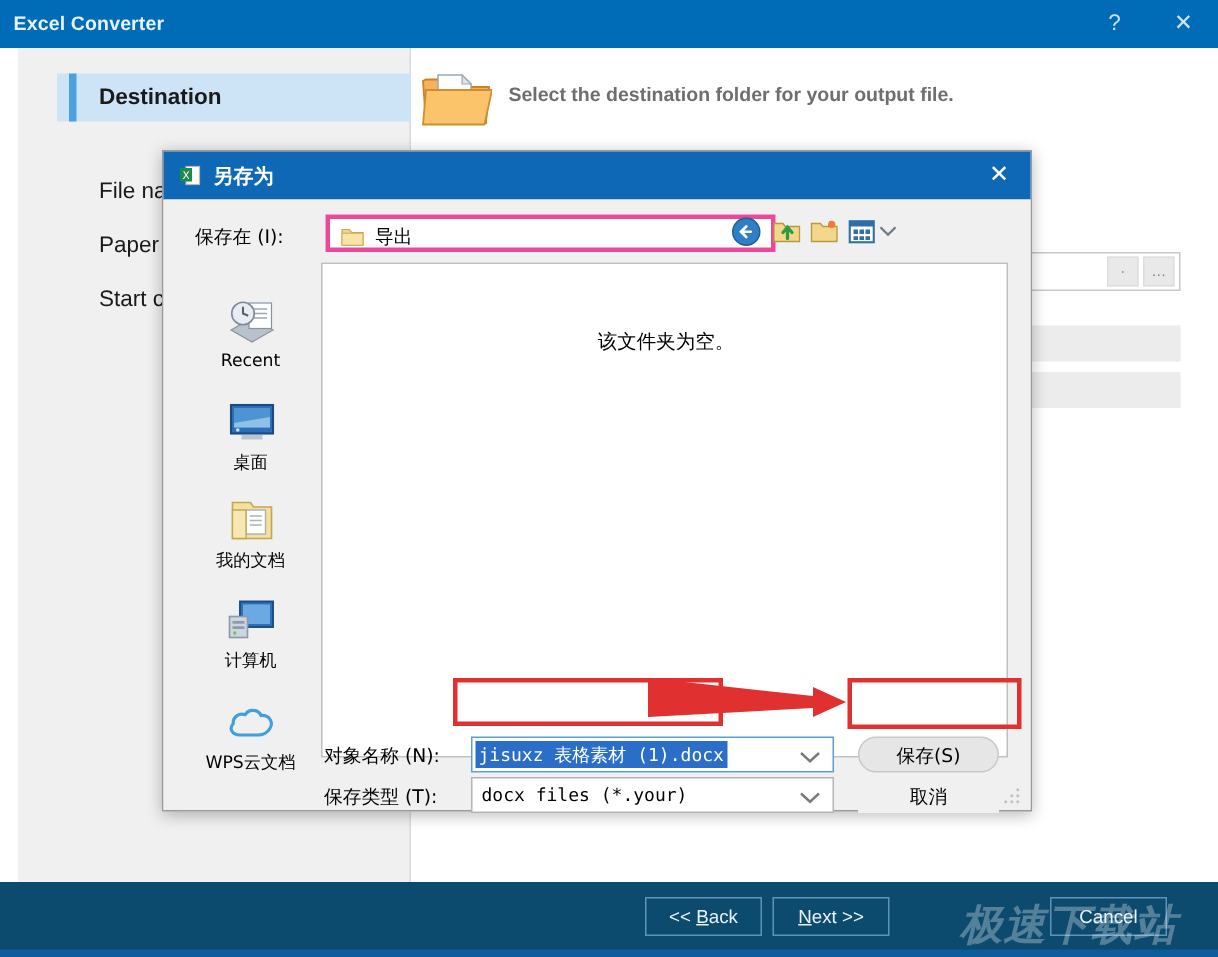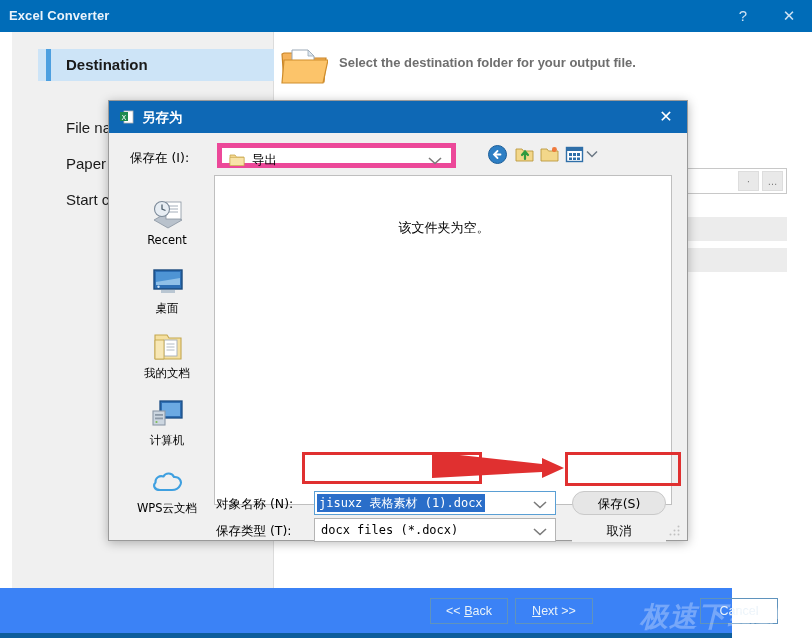--- a/index.html
+++ b/index.html
@@ -133,22 +133,22 @@
     line-height: 24px;
     padding-left: 10px;
     white-space: nowrap;
   }
   .opt-1 { top: 185px; }
   .opt-2 { top: 216px; }
 
   
   .bottombar {
     position: absolute; left: 0; top: 588px;
-    width: 732px; height: 50px;
-    background: #3b82f6;
+    width: 812px; height: 50px;
+    background: #0c4a6e;
     border-bottom: 5px solid #0d5d9c;
   }
   .wiz-btn {
     position: absolute; top: 10px;
     height: 26px;
     border: 1px solid #5f93bd;
     color: #e9f2f9;
     font-size: 12.5px;
     text-align: center;
     line-height: 24px;
@@ -209,23 +209,23 @@
     position: absolute;
     font-size: 12.5px;
     color: #000;
     font-family: "DejaVu Sans", sans-serif;
     white-space: nowrap;
   }
   .lbl-saveat { left: 21px; top: 17px; text-align: center; }
 
   .combo-dir {
     position: absolute; left: 108px; top: 10px;
-    width: 239px; height: 25px;
-    background: #ffffff;
-    border: 5px solid #ec4899;
+    width: 300px; height: 25px;
+    background: #ffffff;
+    border: 3px solid #ec4899;
   }
   .combo-dir .cd-folder {
     position: absolute; left: 7px; top: 5px;
     width: 16px; height: 14px;
   }
   .combo-dir .cd-text {
     position: absolute; left: 30px; top: 4px;
     font-size: 12.5px; color: #000;
     font-family: "DejaVu Sans", sans-serif;
   }
@@ -540,21 +540,21 @@
       <div class="lbl-cn lbl-name">对象名称 (N):</div>
       <div class="name-field">
         <div class="name-sel">jisuxz 表格素材 (1).docx</div>
         <svg class="chev" viewBox="0 0 14 9">
           <path d="M1 2 L7 7.5 L13 2" fill="none" stroke="#7a7a7a" stroke-width="1.6"></path>
         </svg>
       </div>
 
       <div class="lbl-cn lbl-type">保存类型 (T):</div>
       <div class="type-field">
-        <div class="type-text">docx files (*.docx)</div>
+        <div class="type-text">docx files (*.your)</div>
         <svg class="chev" viewBox="0 0 14 9">
           <path d="M1 2 L7 7.5 L13 2" fill="none" stroke="#7a7a7a" stroke-width="1.6"></path>
         </svg>
       </div>
 
       <div class="dlg-btn btn-save">保存(S)</div>
       <div class="dlg-btn btn-cancel">取消</div>
 
       <svg class="grip" viewBox="0 0 12 12">
         <circle cx="9.5" cy="2.5" r="1" fill="#9a9a9a"></circle>

